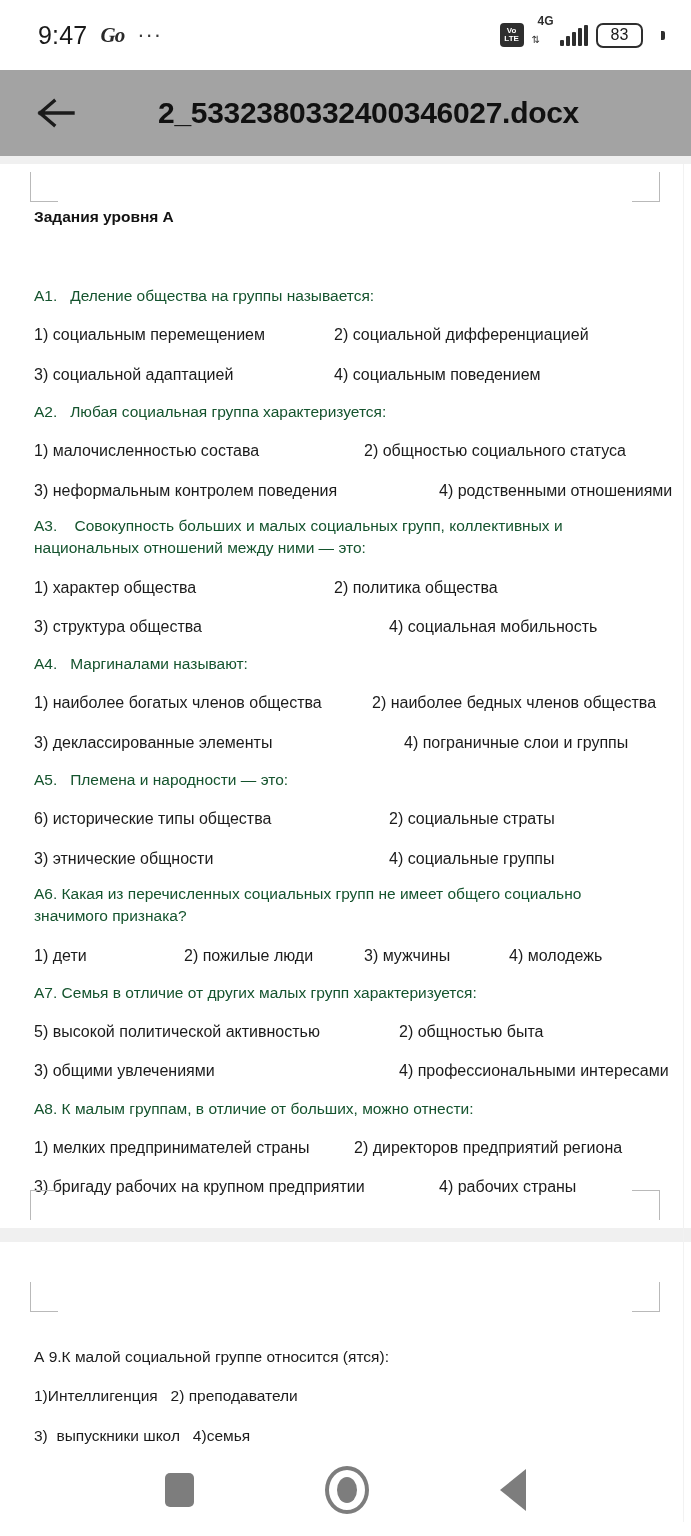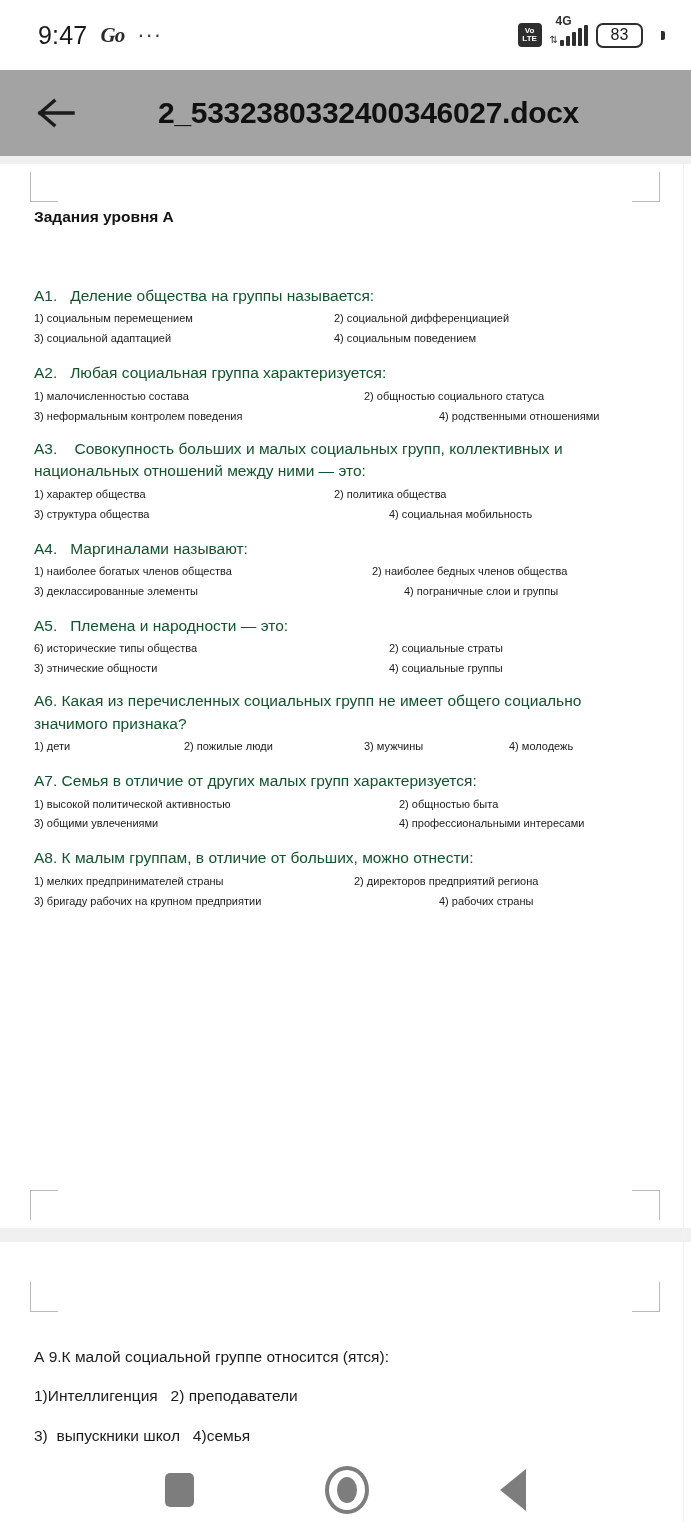--- a/index.html
+++ b/index.html
@@ -37,21 +37,21 @@
     width:24px; height:24px;
     background:#2e2e2e;
     border-radius:4px;
     color:#fff;
     display:flex; flex-direction:column;
     align-items:center; justify-content:center;
     line-height:8px;
   }
   .volte span { font-size:8px; font-weight:bold; display:block; }
 
-  .net { display:flex; align-items:flex-end; gap:2px; position:relative; }
+  .net { display:flex; align-items:flex-end; gap:20px; position:relative; }
   .net-label {
     position:absolute; top:-11px; left:6px;
     font-size:12px; font-weight:bold; color:#2e2e2e;
   }
   .arrows { font-size:10px; color:#2e2e2e; line-height:10px; margin-bottom:1px;}
   .bars { display:flex; align-items:flex-end; gap:2px; }
   .bars i { display:block; width:4px; background:#2e2e2e; border-radius:1px; }
   .bars i:nth-child(1){height:6px;}
   .bars i:nth-child(2){height:10px;}
   .bars i:nth-child(3){height:14px;}
@@ -138,24 +138,24 @@
   .q {
     font-size:15.5px;
     color:#14532d;
     line-height:1.45;
     margin-top:15px;
   }
   .q.tight { margin-top:13px; }
 
   .opts {
     display:flex;
-    font-size:11px;
+    font-size:16px;
     color:#1b1b1b;
     line-height:1.45;
-    margin-top:4px;
+    margin-top:16px;
   }
   .opts > div { flex:none; }
   .c1 { width:300px; }
   .c2 { width:330px; }
 
   .opts.four > div { }
   .f1 { width:150px; }
   .f2 { width:180px; }
   .f3 { width:145px; }
   .f4 { width:auto; }
@@ -335,21 +335,21 @@
       <div class="q tight">A6. Какая из перечисленных социальных групп не имеет общего социально значимого признака?</div>
       <div class="opts four">
         <div class="f1">1) дети</div>
         <div class="f2">2) пожилые люди</div>
         <div class="f3">3) мужчины</div>
         <div class="f4">4) молодежь</div>
       </div>
 
       <div class="q">A7. Семья в отличие от других малых групп характеризуется:</div>
       <div class="opts w2">
-        <div class="c1">1) высокой политической активностью</div>
+        <div class="c1">5) высокой политической активностью</div>
         <div class="c2">2) общностью быта</div>
       </div>
       <div class="opts w2">
         <div class="c1">3) общими увлечениями</div>
         <div class="c2">4) профессиональными интересами</div>
       </div>
 
       <div class="q">A8. К малым группам, в отличие от больших, можно отнести:</div>
       <div class="opts w3">
         <div class="c1">1) мелких предпринимателей страны</div>

